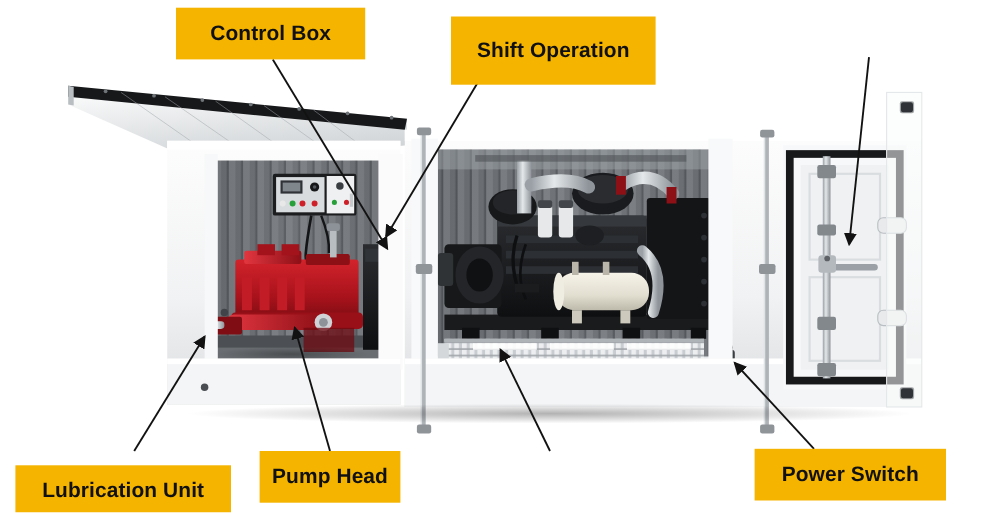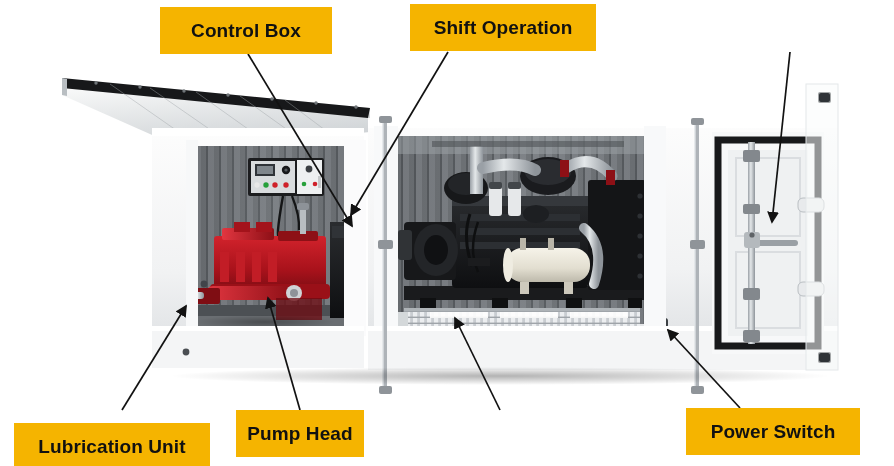--- a/index.html
+++ b/index.html
@@ -342,21 +342,21 @@
       <line x1="300" y1="410" x2="268" y2="298"></line>
       <line x1="500" y1="410" x2="455" y2="318"></line>
       <line x1="740" y1="408" x2="668" y2="330"></line>
     </g>
   </svg>
 
   <div class="label-box" style="left:160px;top:7px;width:172px;height:47px;">
     <span class="txt">Control Box</span>
   </div>
 
-  <div class="label-box" style="left:410px;top:4px;width:186px;height:47px;">
+  <div class="label-box" style="left:410px;top:15px;width:186px;height:62px;">
     <span class="txt">Shift Operation</span>
   </div>
 
 
   <div class="label-box" style="left:14px;top:423px;width:196px;height:47px;">
     <span class="txt">Lubrication Unit</span>
   </div>
 
   <div class="label-box" style="left:236px;top:410px;width:128px;height:47px;">
     <span class="txt">Pump Head</span>

